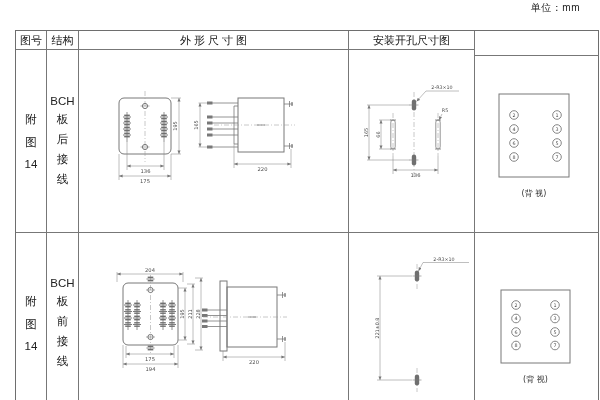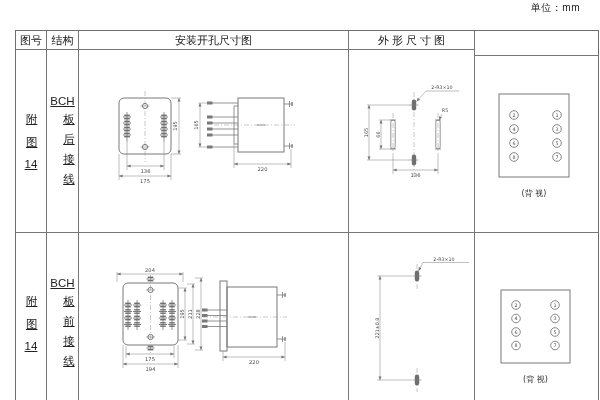--- a/index.html
+++ b/index.html
@@ -4,21 +4,21 @@
 <style>
   html,body{margin:0;padding:0;}
   body{width:600px;height:400px;background:#ffffff;font-family:"Liberation Sans","DejaVu Sans",sans-serif;overflow:hidden;position:relative;color:#222;}
   .unit{position:absolute;top:1px;right:20px;font-size:10px;color:#222;letter-spacing:.5px;}
   .tbl{position:absolute;left:15px;top:30px;width:584px;height:382px;border:1px solid #6e6e6e;border-bottom:2px solid #5a5a5a;box-sizing:border-box;display:grid;grid-template-columns:31px 32px 270px 126px 124px;grid-template-rows:19px 183px 179px;background:#fff;}
   .c{border-right:1px solid #777;border-bottom:1px solid #777;box-sizing:border-box;display:flex;align-items:center;justify-content:center;overflow:hidden;position:relative;}
   .lc{border-right:none;margin-top:24px;}
   .lr{border-bottom:none;}
   .hd{font-size:11px;color:#111;white-space:nowrap;}
   .hd-small{position:absolute;top:0px;left:50%;transform:translateX(-50%);font-size:5.5px;color:#555;line-height:1;}
-  .vstack{display:flex;flex-direction:column;align-items:flex-end;justify-content:center;height:100%;font-size:11.5px;color:#222;text-decoration:underline;}
+  .vstack{display:flex;flex-direction:column;align-items:center;justify-content:center;height:100%;font-size:11.5px;color:#222;}
   .vstack.fig span{margin:4px 0;}
   .vstack.str span{margin:2.5px 0;}
   svg{display:block;}
   .oln{stroke:#787878;stroke-width:1;fill:none;}
   .o2{stroke:#787878;stroke-width:.8;fill:none;}
   .dln{stroke:#8a8a8a;stroke-width:.55;fill:none;}
   .cln{stroke:#9a9a9a;stroke-width:.55;fill:none;stroke-dasharray:5 2 1 2;}
   text{fill:#4a4a4a;font-family:"DejaVu Sans",sans-serif;}
   .dim{font-size:5.2px;}
   .dimv{font-size:5px;}
@@ -63,22 +63,22 @@
   </defs>
 </svg>
 
 <div class="page">
   <div class="unit">单位：mm</div>
 
   <div class="tbl">
 
     <div class="c hd">图号</div>
     <div class="c hd">结构</div>
+    <div class="c hd">外 形 尺 寸 图</div>
     <div class="c hd">安装开孔尺寸图</div>
-    <div class="c hd">外 形 尺 寸 图</div>
     <div class="c hd lc">
       <span class="hd-small">(背视)</span>
       <span>端子图</span>
     </div>
 
     <div class="c">
       <div class="vstack fig">
         <span>附</span>
         <span>图</span>
         <span>14</span>

